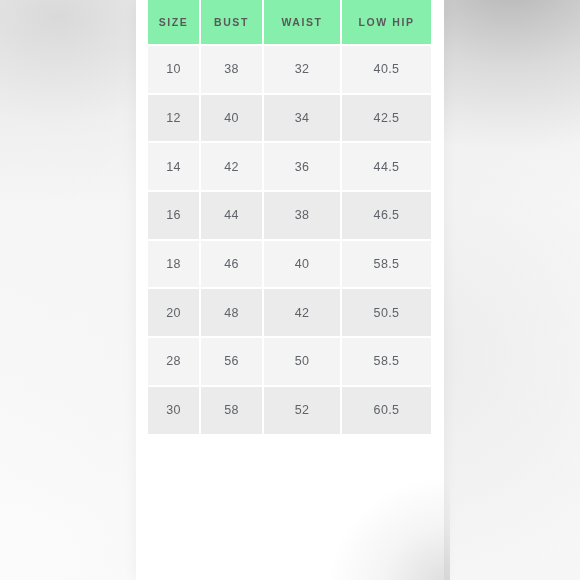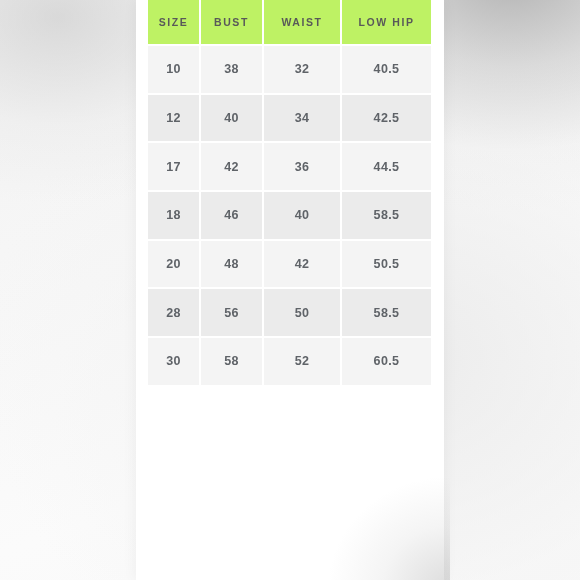--- a/index.html
+++ b/index.html
@@ -65,33 +65,33 @@
     vertical-align: middle;
     border-right: 2px solid #ffffff;
     border-bottom: 2px solid #ffffff;
   }
   #size-chart-table th:last-child,
   #size-chart-table td:last-child { border-right: none; }
 
   
   #size-chart-table thead th {
     height: 46px;
-    background: #bef264;
+    background: #86efac;
     color: #595959;
     font-size: 10.5px;
     font-weight: 700;
     letter-spacing: 1.6px;
     border-bottom: 2px solid #ffffff;
   }
 
   
   #size-chart-table tbody td {
     height: 48.7px;
     font-size: 12.5px;
-    font-weight: 700;
+    font-weight: 400;
     color: #5f6368;
     letter-spacing: 0.4px;
   }
 
   
   #size-chart-table tbody tr:nth-child(odd)  td { background: #f4f4f4; }
   #size-chart-table tbody tr:nth-child(even) td { background: #ebebeb; }
 
   
   col.c-size    { width: 53px; }
@@ -144,24 +144,30 @@
         <td>32</td>
         <td>40.5</td>
       </tr>
       <tr>
         <td>12</td>
         <td>40</td>
         <td>34</td>
         <td>42.5</td>
       </tr>
       <tr>
-        <td>17</td>
+        <td>14</td>
         <td>42</td>
         <td>36</td>
         <td>44.5</td>
+      </tr>
+      <tr>
+        <td>16</td>
+        <td>44</td>
+        <td>38</td>
+        <td>46.5</td>
       </tr>
       <tr>
         <td>18</td>
         <td>46</td>
         <td>40</td>
         <td>58.5</td>
       </tr>
       <tr>
         <td>20</td>
         <td>48</td>

